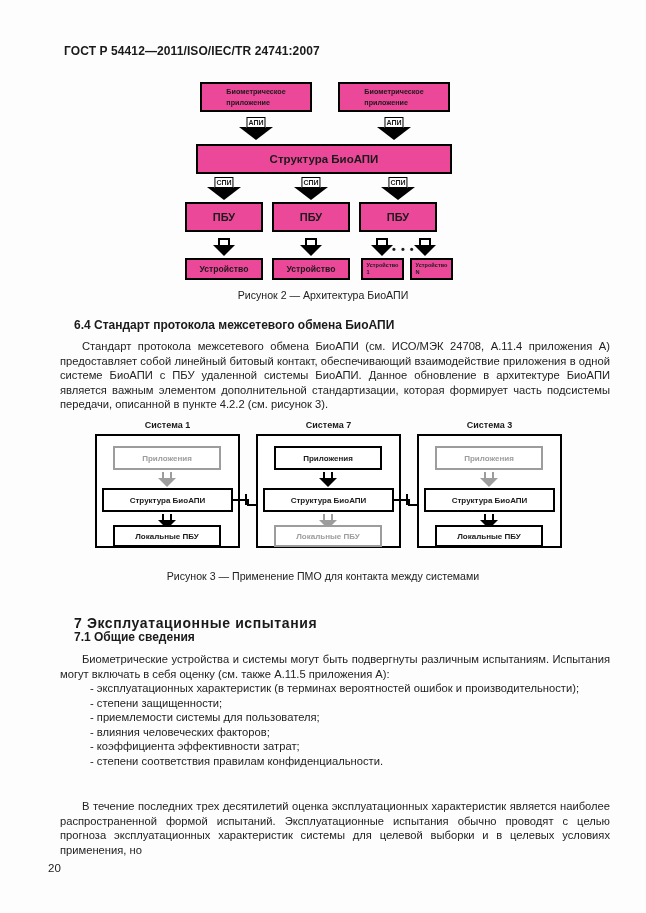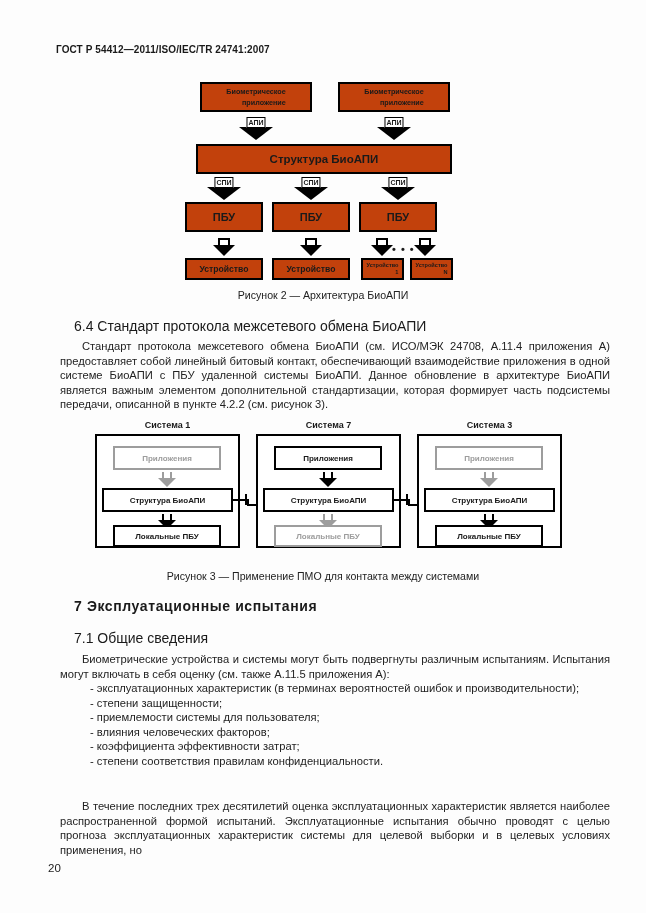--- a/index.html
+++ b/index.html
@@ -11,56 +11,56 @@
     color:#1a1a1a;
     position:relative;
     overflow:hidden;
   }
   .page{
     position:absolute;inset:0;
     padding:0;
   }
   
   .doc-header{
-    position:absolute;left:56px;top:44px;
-    font-size:10px;font-weight:bold;letter-spacing:.1px;
+    position:absolute;left:64px;top:44px;
+    font-size:12px;font-weight:bold;letter-spacing:.1px;
     white-space:nowrap;
   }
   
   .body-text{
     font-size:11.2px;line-height:14.6px;
     text-align:justify;
     color:#222;
   }
   .indent{text-indent:22px;margin-left:12px;}
   .h2{
-    font-size:14px;font-weight:normal;
+    font-size:12px;font-weight:bold;
   }
   .h1{
-    font-size:14px;font-weight:bold;letter-spacing:.6px;
+    font-size:14px;font-weight:bold;letter-spacing:.6px;margin-top:17px;
   }
   .caption{
     font-size:10.6px;text-align:center;color:#222;
   }
   .list-line{
     font-size:11.2px;line-height:14.6px;padding-left:42px;color:#222;
   }
   .page-num{
     position:absolute;left:48px;top:862px;
     font-size:11.5px;color:#222;
   }
 
   
   #figure2{position:absolute;left:0;top:74px;width:646px;height:215px;}
   .fig-box{
     position:absolute;
     border:2.2px solid #000;
-    background:#c2410c;
+    background:#ec4899;
     display:flex;align-items:center;justify-content:center;
-    text-align:right;
+    text-align:left;
     font-weight:bold;
     box-sizing:border-box;
     line-height:11px;
   }
   .f2-app{width:112px;height:30px;font-size:7.2px;}
   .f2-frame{height:30px;font-size:11.5px;}
   .f2-pbu{width:78px;height:30px;font-size:11px;}
   .f2-dev{width:78px;height:22px;font-size:8.6px;}
   .f2-dev-sm{width:43px;height:22px;font-size:5.6px;line-height:7px;}
 

